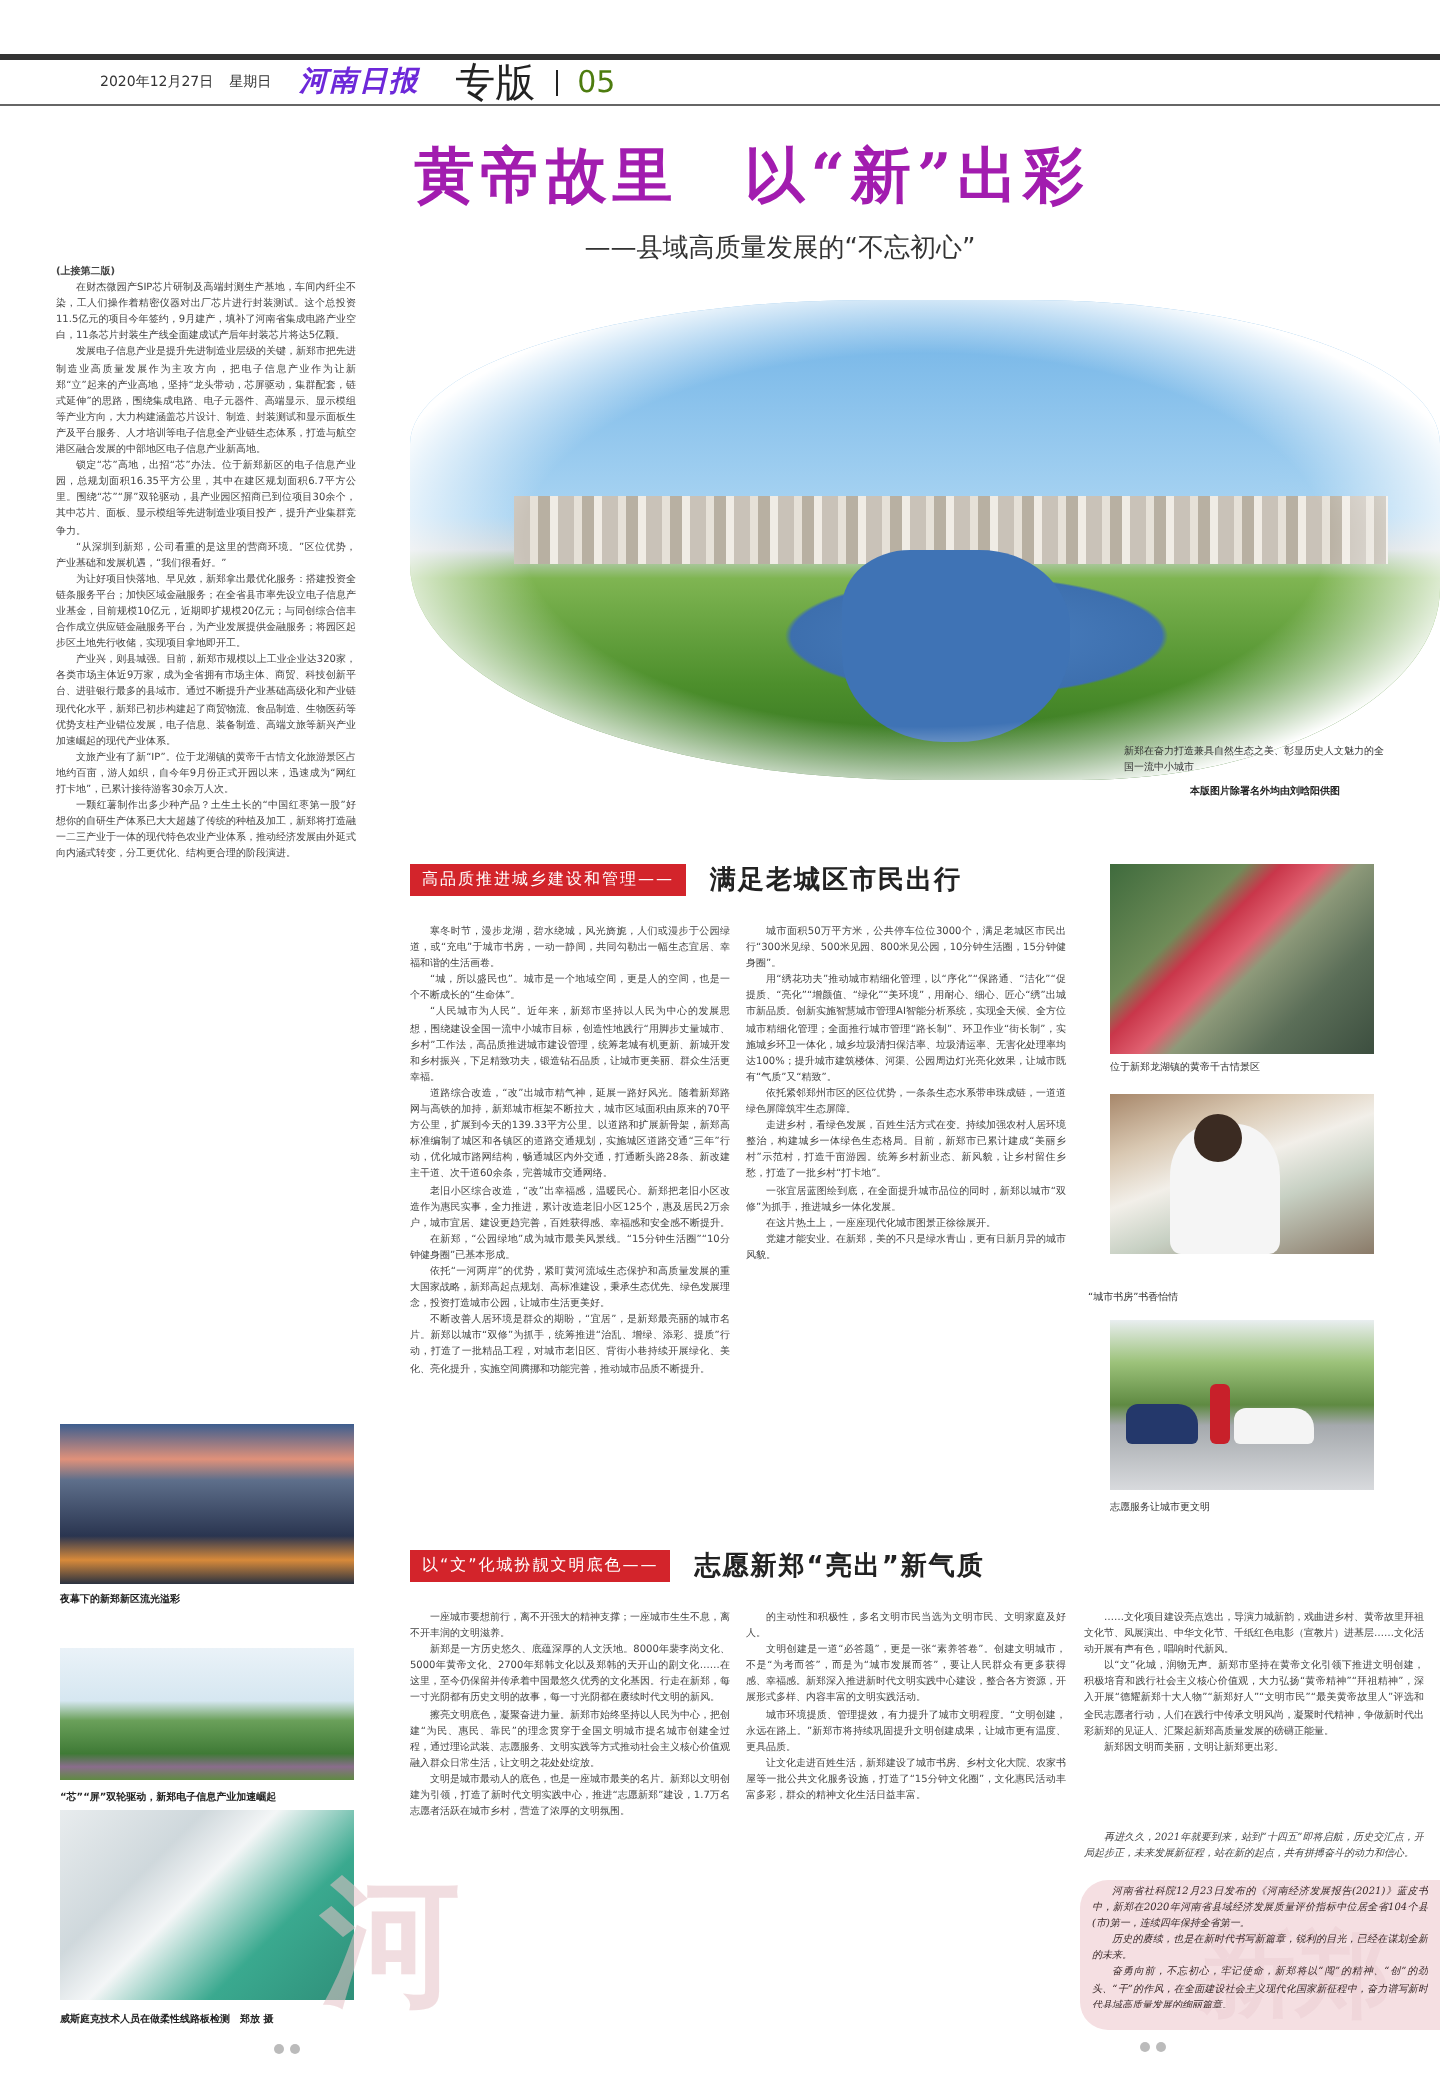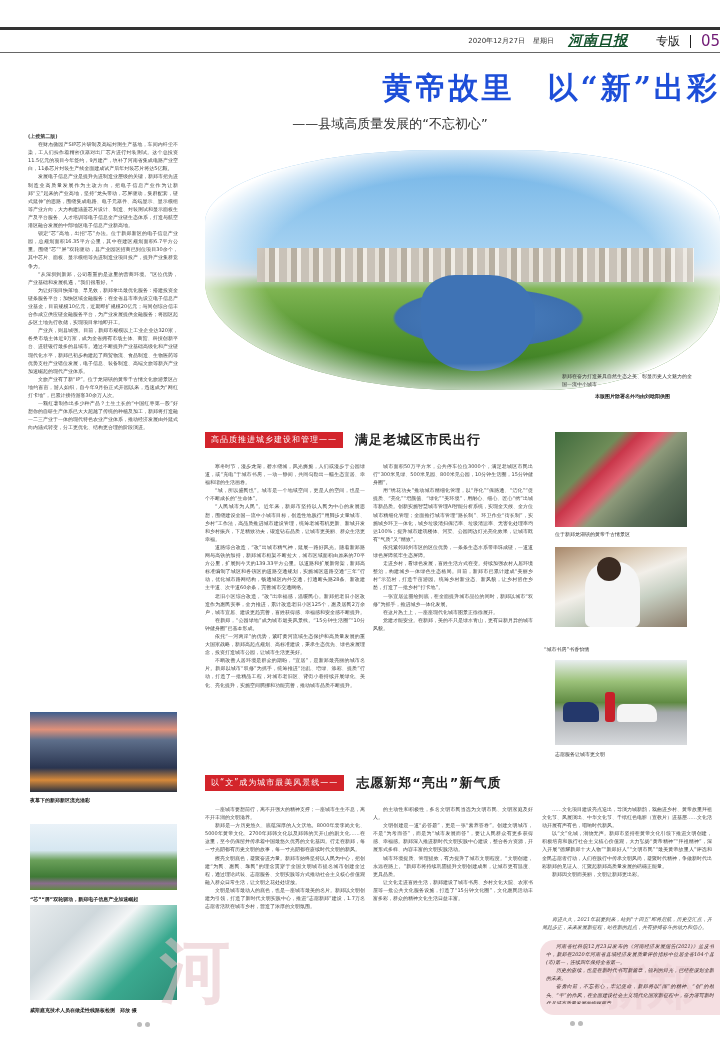--- a/index.html
+++ b/index.html
@@ -1,29 +1,29 @@
 <!DOCTYPE html>
 <html><head>
 <meta charset="utf-8">
 <style>
 *{margin:0;padding:0;box-sizing:border-box;}
 html,body{width:720px;height:1041px;background:#fff;overflow:hidden;}
 body{font-family:"DejaVu Sans","Liberation Sans",sans-serif;color:#222;position:relative;}
 
 .top-rule{position:absolute;left:0;right:0;top:27px;height:3px;background:#333;}
-.mast{position:absolute;left:0;right:0;top:30px;height:22px;display:flex;align-items:center;justify-content:flex-end;gap:8px;}
+.mast{position:absolute;left:0;right:0;top:30px;height:22px;display:flex;align-items:center;justify-content:flex-start;gap:8px;}
 .mast .date{font-size:7px;color:#333;margin-left:50px;}
 .mast .week{font-size:7px;color:#333;font-family:Liberation Mono, monospace;}
-.mast .logo{font-family:"DejaVu Serif",serif;font-style:italic;font-weight:bold;font-size:14px;color:#14532d;margin-left:6px;letter-spacing:1px;text-decoration:underline;}
-.mast .sec{font-size:12px;color:#222;margin-left:20px;}
+.mast .logo{font-family:"DejaVu Serif",serif;font-style:italic;font-weight:bold;font-size:14px;color:#6d28d9;margin-left:6px;letter-spacing:1px;}
+.mast .sec{font-size:20px;color:#222;margin-left:10px;}
 .mast .bar{width:1px;height:13px;background:#222;margin:0 2px;}
-.mast .pno{font-size:15px;color:#701a75;}
+.mast .pno{font-size:15px;color:#4d7c0f;}
 .bottom-rule{position:absolute;left:0;right:0;top:52px;height:1px;background:#666;}
 
-.headline{position:absolute;left:0;right:0;top:68px;text-align:right;font-family:"DejaVu Serif","Liberation Serif",serif;font-weight:900;font-size:30px;letter-spacing:3px;color:#1d4ed8;margin-left:32px;}
+.headline{position:absolute;left:0;right:0;top:68px;text-align:center;font-family:"DejaVu Serif","Liberation Serif",serif;font-weight:900;font-size:30px;letter-spacing:3px;color:#a21caf;margin-left:32px;}
 .subhead{position:absolute;left:0;right:0;top:115px;text-align:center;font-size:13px;color:#333;padding-left:60px;}
 
 .col{position:absolute;font-size:5px;line-height:8.1px;color:#444;text-align:justify;overflow:hidden;}
 .col p{text-indent:10px;margin-bottom:0;}
 .col .lead{font-weight:bold;text-indent:0;}
 
 .photo{position:absolute;overflow:hidden;}
 .hero{left:205px;top:150px;width:515px;height:240px;
   background:
    radial-gradient(ellipse 30% 20% at 55% 70%, #4a7fbf 0%, #3d6fae 60%, transparent 62%),
@@ -138,21 +138,21 @@
 <div class="cap b" style="left:30px;top:1006px;width:170px;">
   <span>威斯庭克技术人员在做柔性线路板检测</span>　<span>郑放 摄</span>
 </div>
 <div class="watermark" style="left:160px;top:925px;font-size:70px;">河</div>
 <div class="dots" style="left:137px;top:1022px;">
     <span></span>
     <span></span>
   </div>
 
 <div class="banner" style="left:205px;top:775px;">
-  <span class="red">以“文”成为城市最美风景线——</span>
+  <span class="red">以“文”化城扮靓文明底色——</span>
   <span class="ttl">志愿新郑“亮出”新气质</span>
 </div>
 <div class="col" style="left:205px;top:805px;width:160px;height:230px;">
   <p>一座城市要想前行，离不开强大的精神支撑；一座城市生生不息，离不开丰润的文明滋养。</p>
   <p>新郑是一方历史悠久、底蕴深厚的人文沃地。8000年裴李岗文化、5000年黄帝文化、2700年郑韩文化以及郑韩的天开山的剧文化……在这里，至今仍保留并传承着中国最悠久优秀的文化基因。行走在新郑，每一寸光阴都有历史文明的故事，每一寸光阴都在赓续时代文明的新风。</p>
   <p>擦亮文明底色，凝聚奋进力量。新郑市始终坚持以人民为中心，把创建“为民、惠民、靠民”的理念贯穿于全国文明城市提名城市创建全过程，通过理论武装、志愿服务、文明实践等方式推动社会主义核心价值观融入群众日常生活，让文明之花处处绽放。</p>
   <p>文明是城市最动人的底色，也是一座城市最美的名片。新郑以文明创建为引领，打造了新时代文明实践中心，推进“志愿新郑”建设，1.7万名志愿者活跃在城市乡村，营造了浓厚的文明氛围。</p>
 </div>
 <div class="col" style="left:373px;top:805px;width:160px;height:230px;">
   <p>的主动性和积极性，多名文明市民当选为文明市民、文明家庭及好人。</p>

